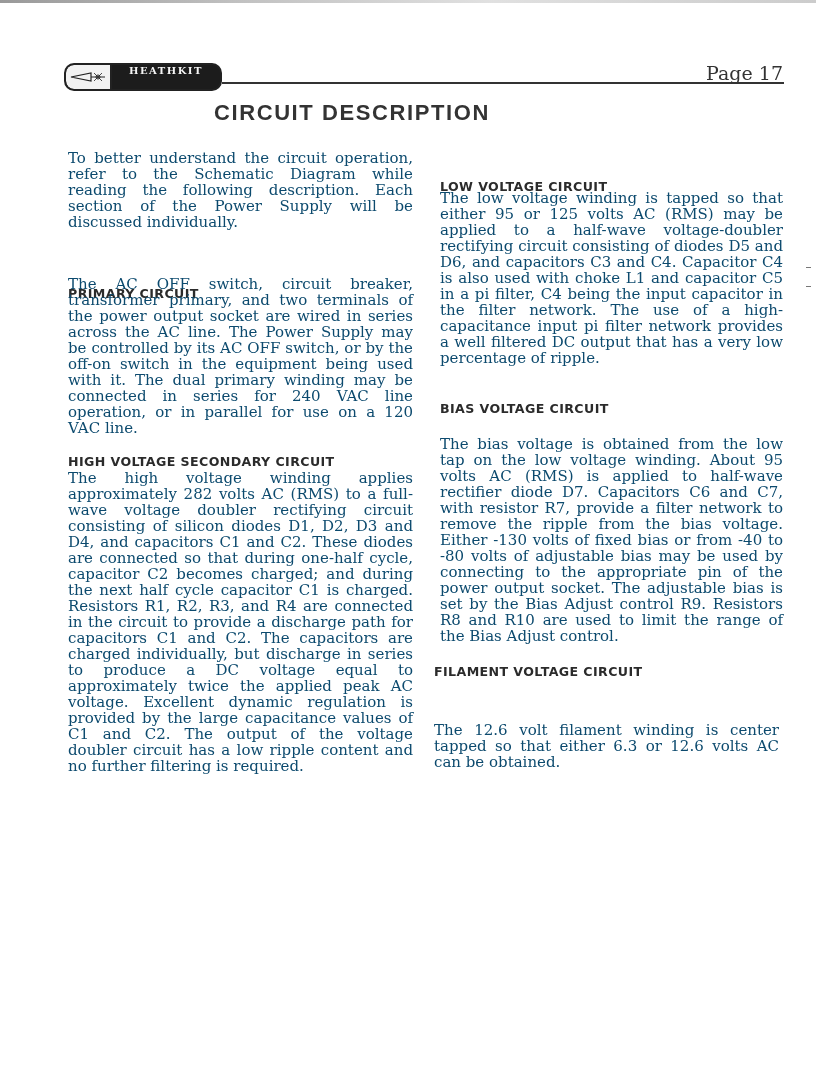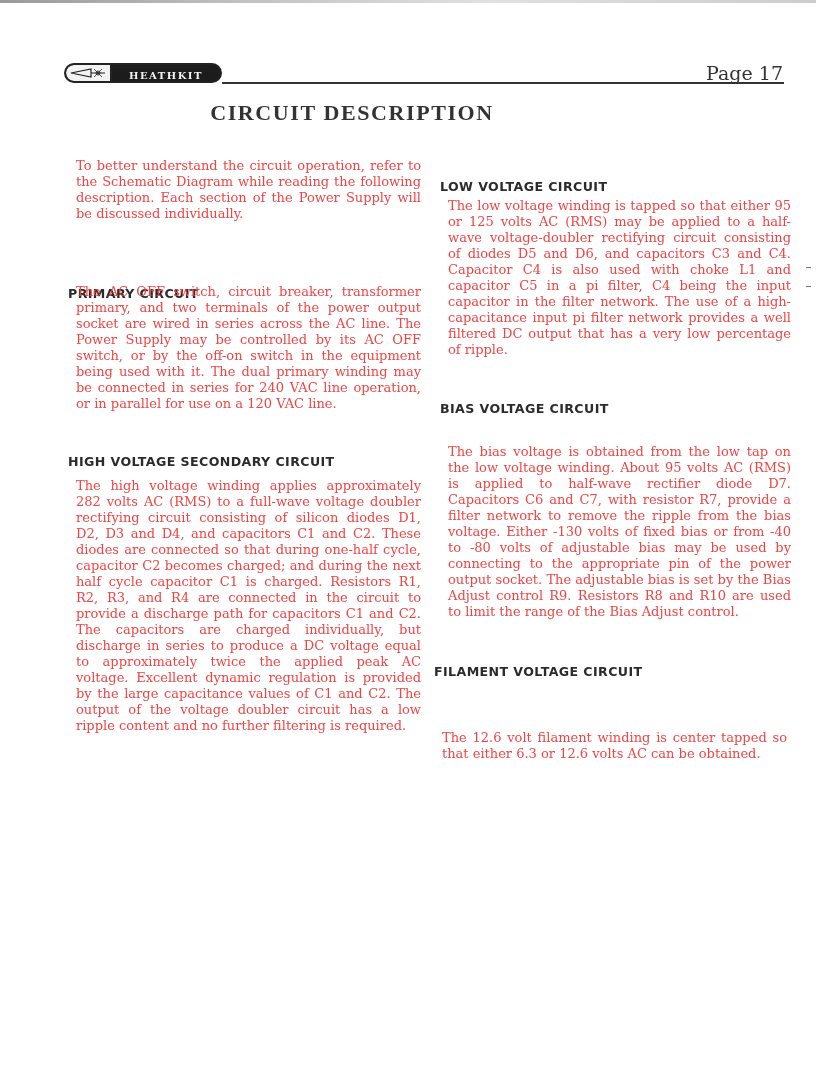--- a/index.html
+++ b/index.html
@@ -2,36 +2,36 @@
 <html><head>
 <meta charset="utf-8">
 <style>
   html, body { margin: 0; padding: 0; }
   body {
     width: 816px; height: 1070px; background: #ffffff; position: relative; overflow: hidden;
     font-family: "DejaVu Serif", "Liberation Serif", serif; color: #2a2a2a;
   }
   .topedge { position: absolute; left: 0; top: 0; width: 816px; height: 3px;
     background: linear-gradient(to right, #555 0%, #999 30%, #ccc 60%, #aaa 100%); opacity: .6; }
-  .logo { position: absolute; left: 64px; top: 63px; width: 158px; height: 20px;
+  .logo { position: absolute; left: 64px; top: 63px; width: 158px; height: 28px;
     border: 2px solid #222; border-radius: 10px; background: #1c1c1c; box-sizing: border-box;
-    display: flex; align-items: flex-end; overflow: hidden; }
+    display: flex; align-items: flex-start; overflow: hidden; }
   .logo-emblem { width: 44px; height: 100%; background: #f2f2f2; border-right: 2px solid #222;
     display: flex; align-items: center; justify-content: center; border-radius: 8px 0 0 8px; }
   .logo-text { flex: 1; color: #f4f4f4; font-family: "DejaVu Serif", serif; font-weight: bold;
     font-size: 10px; letter-spacing: 1.5px; text-align: center; }
   .header-rule { position: absolute; left: 222px; top: 82px; width: 562px; height: 2px; background: #333; }
   .page-num { position: absolute; right: 33px; top: 62px; font-size: 19px; color: #333; }
   .title { position: absolute; left: 0; width: 704px; top: 100px; text-align: center;
-    font-family: Liberation Serif, serif; font-weight: bold; font-size: 22px;
+    font-family: Liberation Sans, sans-serif; font-weight: bold; font-size: 22px;
     letter-spacing: 1.6px; color: #333; }
   .col { position: absolute; width: 345px; }
   .col-left { left: 68px; top: 150px; }
   .col-right { left: 440px; top: 150px; }
-  .p { font-size: 13px; line-height: 16px; text-align: justify; margin: 8px; color: #ef4444; }
+  .p { font-size: 15px; line-height: 16px; text-align: justify; margin: 0; color: #0c4a6e; }
   .h { font-family: "DejaVu Sans", "Liberation Sans", sans-serif; font-weight: bold; font-size: 12.6px;
     letter-spacing: .4px; color: #2b2b2b; margin: 0; }
   .abs { position: absolute; }
   .margin-dash { position: absolute; left: 806px; width: 5px; height: 1px; background: #777; }
 </style>
 </head>
 <body>
 
 <div class="topedge"></div>
 

